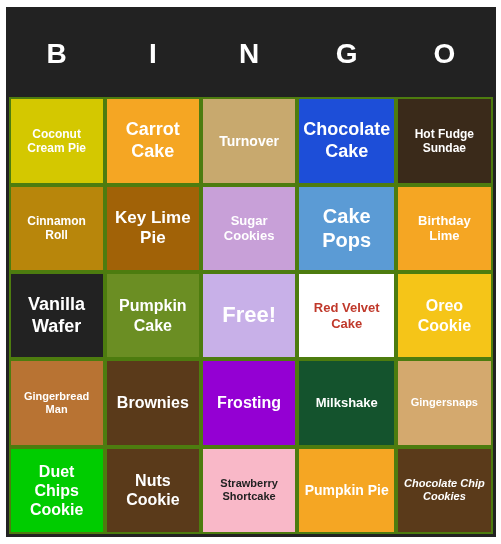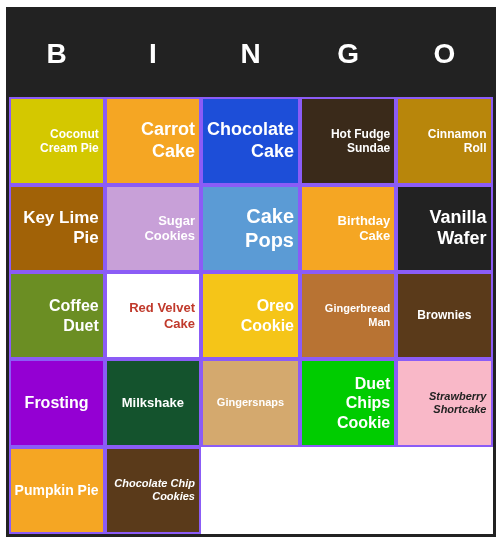--- a/index.html
+++ b/index.html
@@ -25,56 +25,59 @@
       background: #222;
       color: #fff;
       font-size: 28px;
       font-weight: bold;
       display: flex;
       align-items: center;
       justify-content: center;
       border: 1px solid #222;
     }
     .cell {
-      border: 2px solid #8b5cf6;
+      border: 2px solid #4d7c0f;
       display: flex;
       align-items: center;
       justify-content: center;
-      text-align: right;
+      text-align: center;
       font-weight: bold;
       padding: 4px;
       font-size: 13px;
       line-height: 1.2;
     }
   </style>
 </head>
 <body>
 
 <div class="bingo-board">
 
 <div class="header-cell">B</div>
     <div class="header-cell">I</div>
     <div class="header-cell">N</div>
     <div class="header-cell">G</div>
     <div class="header-cell">O</div>
     <div class="cell" style="background: rgb(212, 200, 0); color: rgb(255, 255, 255); font-size: 12px;">Coconut Cream Pie</div>
     <div class="cell" style="background: rgb(245, 166, 35); color: rgb(255, 255, 255); font-size: 18px;">Carrot Cake</div>
+    <div class="cell" style="background: rgb(200, 169, 110); color: rgb(255, 255, 255); font-size: 14px;">Turnover</div>
     <div class="cell" style="background: #1d4ed8; color: rgb(255, 255, 255); font-size: 18px;">Chocolate Cake</div>
     <div class="cell" style="background: rgb(58, 42, 26); color: rgb(255, 255, 255); font-size: 12px;">Hot Fudge Sundae</div>
     <div class="cell" style="background: rgb(184, 134, 11); color: rgb(255, 255, 255); font-size: 12px;">Cinnamon Roll</div>
     <div class="cell" style="background: #a16207; color: rgb(255, 255, 255); font-size: 17px;">Key Lime Pie</div>
     <div class="cell" style="background: rgb(200, 160, 216); color: rgb(255, 255, 255); font-size: 13px;">Sugar Cookies</div>
     <div class="cell" style="background: rgb(91, 155, 213); color: rgb(255, 255, 255); font-size: 20px;">Cake Pops</div>
-    <div class="cell" style="background: rgb(245, 166, 35); color: rgb(255, 255, 255); font-size: 13px;">Birthday Cake</div>
+    <div class="cell" style="background: rgb(245, 166, 35); color: rgb(255, 255, 255); font-size: 13px;">Birthday Lime</div>
     <div class="cell" style="background: rgb(34, 34, 34); color: rgb(255, 255, 255); font-size: 18px;">Vanilla Wafer</div>
-    <div class="cell" style="background: rgb(107, 142, 35); color: rgb(255, 255, 255); font-size: 16px;">Coffee Duet</div>
+    <div class="cell" style="background: rgb(107, 142, 35); color: rgb(255, 255, 255); font-size: 16px;">Pumpkin Cake</div>
+    <div class="cell" style="background: rgb(200, 176, 232); color: rgb(255, 255, 255); font-size: 22px;">Free!</div>
     <div class="cell" style="background: rgb(255, 255, 255); color: rgb(192, 57, 43); font-size: 13px;">Red Velvet Cake</div>
     <div class="cell" style="background: rgb(245, 197, 24); color: rgb(255, 255, 255); font-size: 16px;">Oreo Cookie</div>
     <div class="cell" style="background: rgb(184, 115, 51); color: rgb(255, 255, 255); font-size: 11px;">Gingerbread Man</div>
-    <div class="cell" style="background: rgb(90, 58, 26); color: rgb(255, 255, 255); font-size: 12px;">Brownies</div>
+    <div class="cell" style="background: rgb(90, 58, 26); color: rgb(255, 255, 255); font-size: 16px;">Brownies</div>
     <div class="cell" style="background: rgb(148, 0, 211); color: rgb(255, 255, 255); font-size: 16px;">Frosting</div>
     <div class="cell" style="background: #14532d; color: rgb(255, 255, 255); font-size: 13px;">Milkshake</div>
     <div class="cell" style="background: rgb(212, 169, 110); color: rgb(255, 255, 255); font-size: 11px;">Gingersnaps</div>
     <div class="cell" style="background: rgb(0, 204, 0); color: rgb(255, 255, 255); font-size: 16px;">Duet Chips Cookie</div>
-    <div class="cell" style="background: rgb(249, 184, 200); color: rgb(34, 34, 34); font-size: 11px; font-style: italic;">Strawberry Shortcake</div>
+    <div class="cell" style="background: rgb(90, 58, 26); color: rgb(255, 255, 255); font-size: 16px;">Nuts Cookie</div>
+    <div class="cell" style="background: rgb(249, 184, 200); color: rgb(34, 34, 34); font-size: 11px;">Strawberry Shortcake</div>
     <div class="cell" style="background: rgb(245, 166, 35); color: rgb(255, 255, 255); font-size: 14px;">Pumpkin Pie</div>
     <div class="cell" style="background: rgb(90, 58, 26); color: rgb(255, 255, 255); font-size: 11px; font-style: italic;">Chocolate Chip Cookies</div>
   </div>
 
 </body></html>

